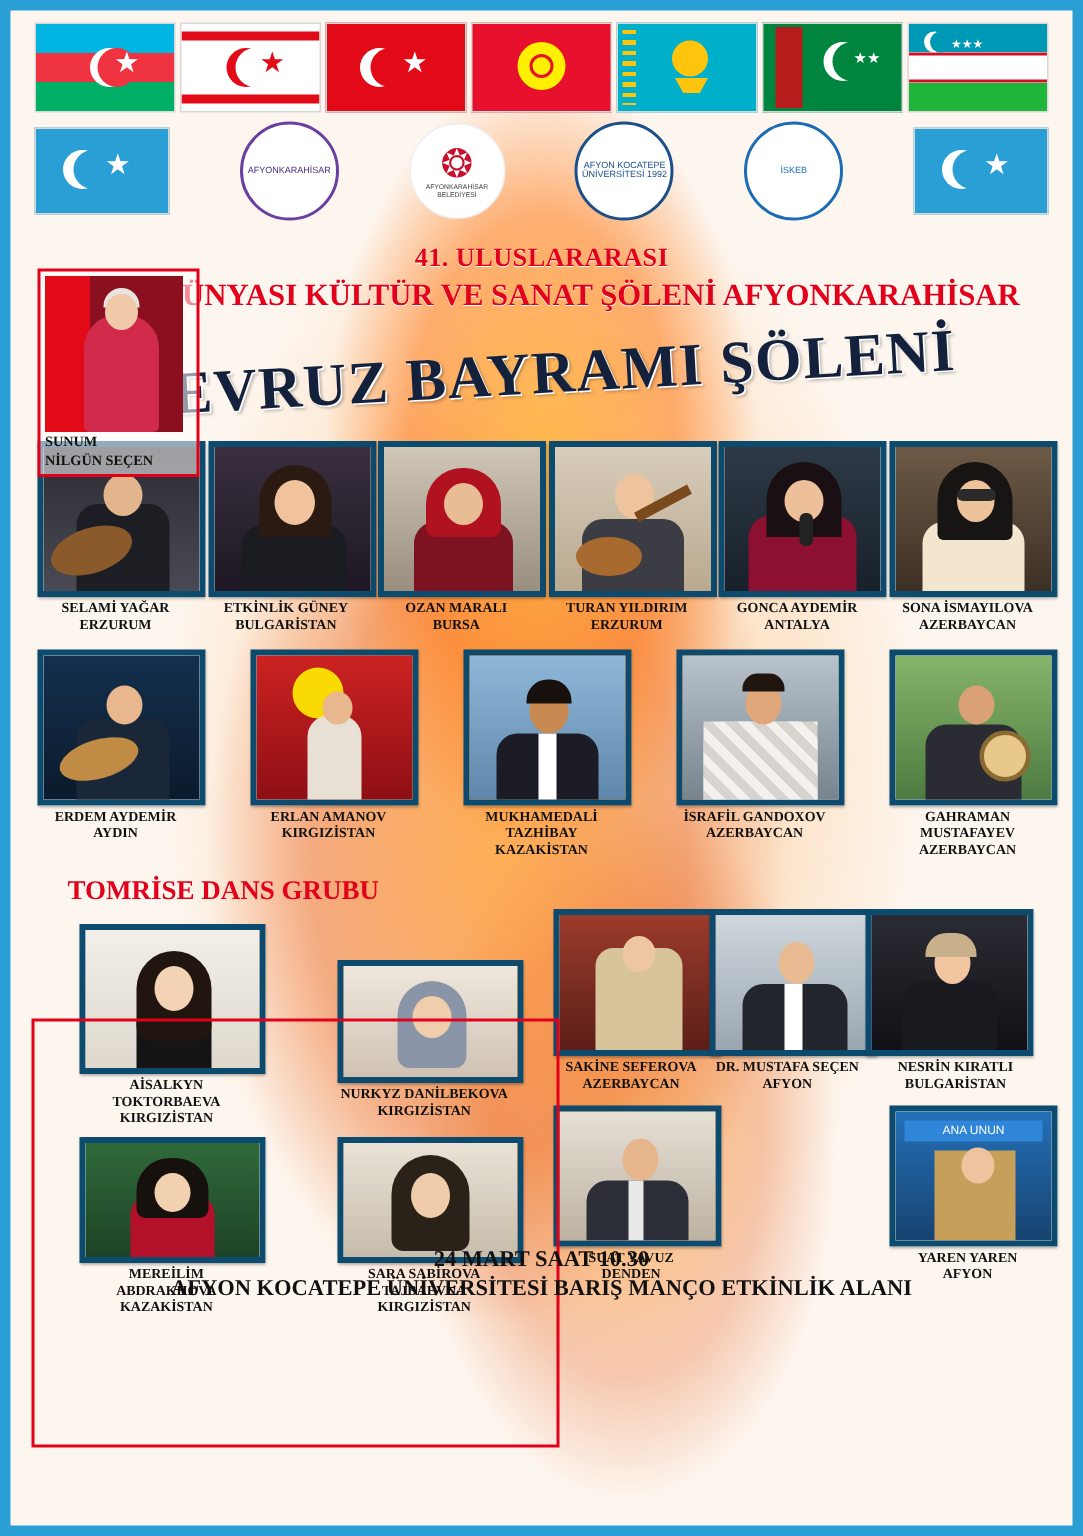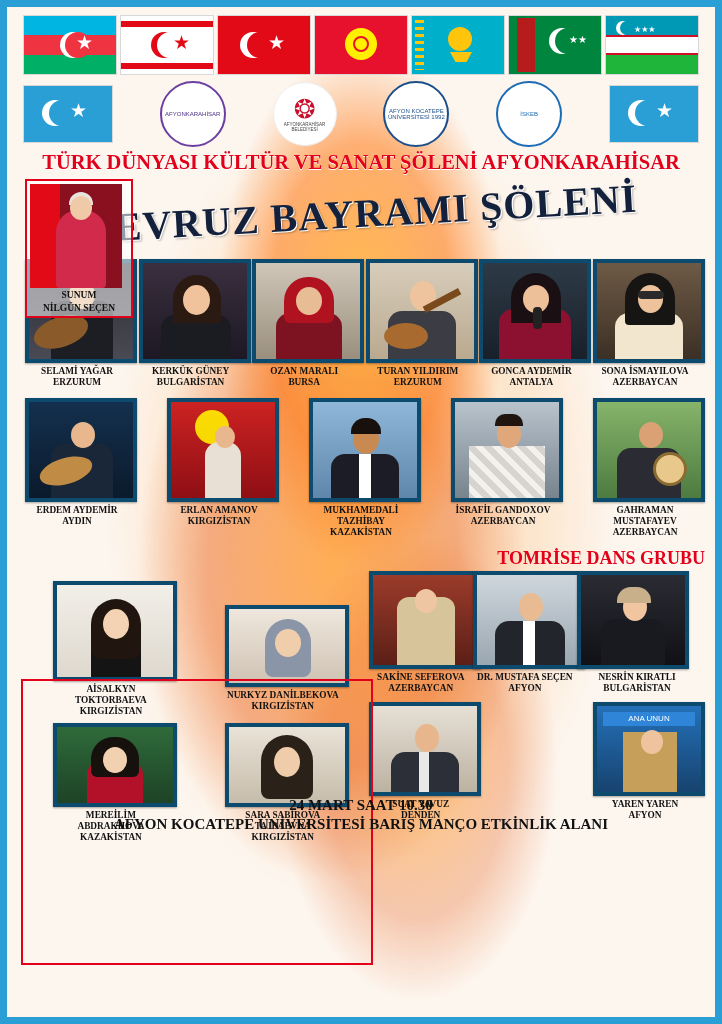--- a/index.html
+++ b/index.html
@@ -98,39 +98,39 @@
     border:2px solid #e2001a;background:rgba(255,255,255,.55);
     padding:3px 3px 2px 3px;z-index:4;
   }
   .presenter-photo{
     width:92px;height:104px;overflow:hidden;position:relative;background:#8a1020;
   }
   .pp-flag{position:absolute;left:0;top:0;width:30px;height:104px;background:#e30a17;}
   .pp-person{position:absolute;left:26px;top:26px;width:50px;height:78px;background:#d12a4a;border-radius:22px 22px 4px 4px;}
   .pp-head{position:absolute;left:40px;top:12px;width:22px;height:24px;border-radius:50%;background:#f0c9a8;}
   .pp-hair{position:absolute;left:39px;top:8px;width:24px;height:13px;border-radius:12px 12px 0 0;background:#e8e3dc;}
-  .presenter-cap{text-align:center;font-family:"Liberation Serif",serif;font-weight:bold;font-size:9.5px;line-height:1.15;padding-top:2px;color:#111;}
+  .presenter-cap{font-family:"Liberation Serif",serif;font-weight:bold;font-size:9.5px;line-height:1.15;padding-top:2px;color:#111;}
 
   
   .grid{display:flex;justify-content:space-between;align-items:flex-start;padding:0 8px;}
   .cell{width:104px;text-align:center;}
   .cell .ph{
     width:104px;height:96px;overflow:hidden;border:4px solid #0c4a6e;
     box-shadow:0 1px 2px rgba(0,0,0,.35);position:relative;
   }
   .cap{font-weight:bold;font-size:9.3px;line-height:1.18;padding-top:3px;color:#111;font-family:"Liberation Serif",serif;}
 
   
   .ph .sky{position:absolute;inset:0;}
   .ph .head{position:absolute;border-radius:50%;}
   .ph .body{position:absolute;border-radius:14px 14px 0 0;}
 
   
   .dance-title{
-    color:#e2001a;font-weight:bold;font-size:18px;margin:10px 0 2px 28px;text-align:right;
+    color:#e2001a;font-weight:bold;font-size:18px;margin:10px 0 2px 28px;
   }
   .dance-box{
     position:absolute;left:14px;top:672px;width:348px;height:282px;
     border:2px solid #e2001a;z-index:3;
   }
 
   .bottom-text{
     position:absolute;left:0;right:0;bottom:10px;text-align:center;
     font-weight:bold;color:#111;z-index:5;
   }
@@ -208,20 +208,21 @@
         <div class="lg-inner">İSKEB</div>
       </div>
 
       <div class="flag fl-tk small">
         <div class="crescent" style="left:18px;top:14px;background:#fff;"></div>
         <div class="crescent" style="left:25px;top:14px;background:#2a9fd6;"></div>
         <div class="star" style="left:46px;top:15px;">★</div>
       </div>
     </div>
 
+    <div class="title1">41. ULUSLARARASI</div>
     <div class="title2">TÜRK DÜNYASI  KÜLTÜR VE  SANAT ŞÖLENİ AFYONKARAHİSAR</div>
     <div class="title3">NEVRUZ BAYRAMI ŞÖLENİ</div>
 
     <div class="presenter-box">
       <div class="presenter-photo">
         <div class="pp-flag"></div>
         <div class="pp-person"></div>
         <div class="pp-hair"></div>
         <div class="pp-head"></div>
       </div>
@@ -242,21 +243,21 @@
       </div>
 
       <div class="cell">
         <div class="ph">
           <div class="sky" style="background:linear-gradient(#3a2f3f,#1d1823);"></div>
           <div class="body" style="left:18px;top:52px;width:70px;height:46px;background:#1b1b22;"></div>
           <div class="head" style="left:40px;top:20px;width:28px;height:32px;background:#f0c39c;"></div>
           <div style="position:absolute;left:30px;top:12px;width:48px;height:48px;border-radius:24px 24px 0 0;background:#2a1a12;"></div>
           <div class="head" style="left:40px;top:22px;width:27px;height:30px;background:#f0c39c;"></div>
         </div>
-        <div class="cap"><span>KERKÜK GÜNEY</span><br><span>BULGARİSTAN</span></div>
+        <div class="cap"><span>ETKİNLİK GÜNEY</span><br><span>BULGARİSTAN</span></div>
       </div>
 
       <div class="cell">
         <div class="ph">
           <div class="sky" style="background:linear-gradient(#cfc6b8,#9a8f7e);"></div>
           <div class="body" style="left:20px;top:50px;width:66px;height:48px;background:#7d1220;"></div>
           <div style="position:absolute;left:28px;top:14px;width:50px;height:46px;border-radius:24px 24px 6px 6px;background:#b0121f;"></div>
           <div class="head" style="left:40px;top:24px;width:26px;height:28px;background:#e8bd95;"></div>
         </div>
         <div class="cap"><span>OZAN MARALI</span><br><span>BURSA</span></div>

